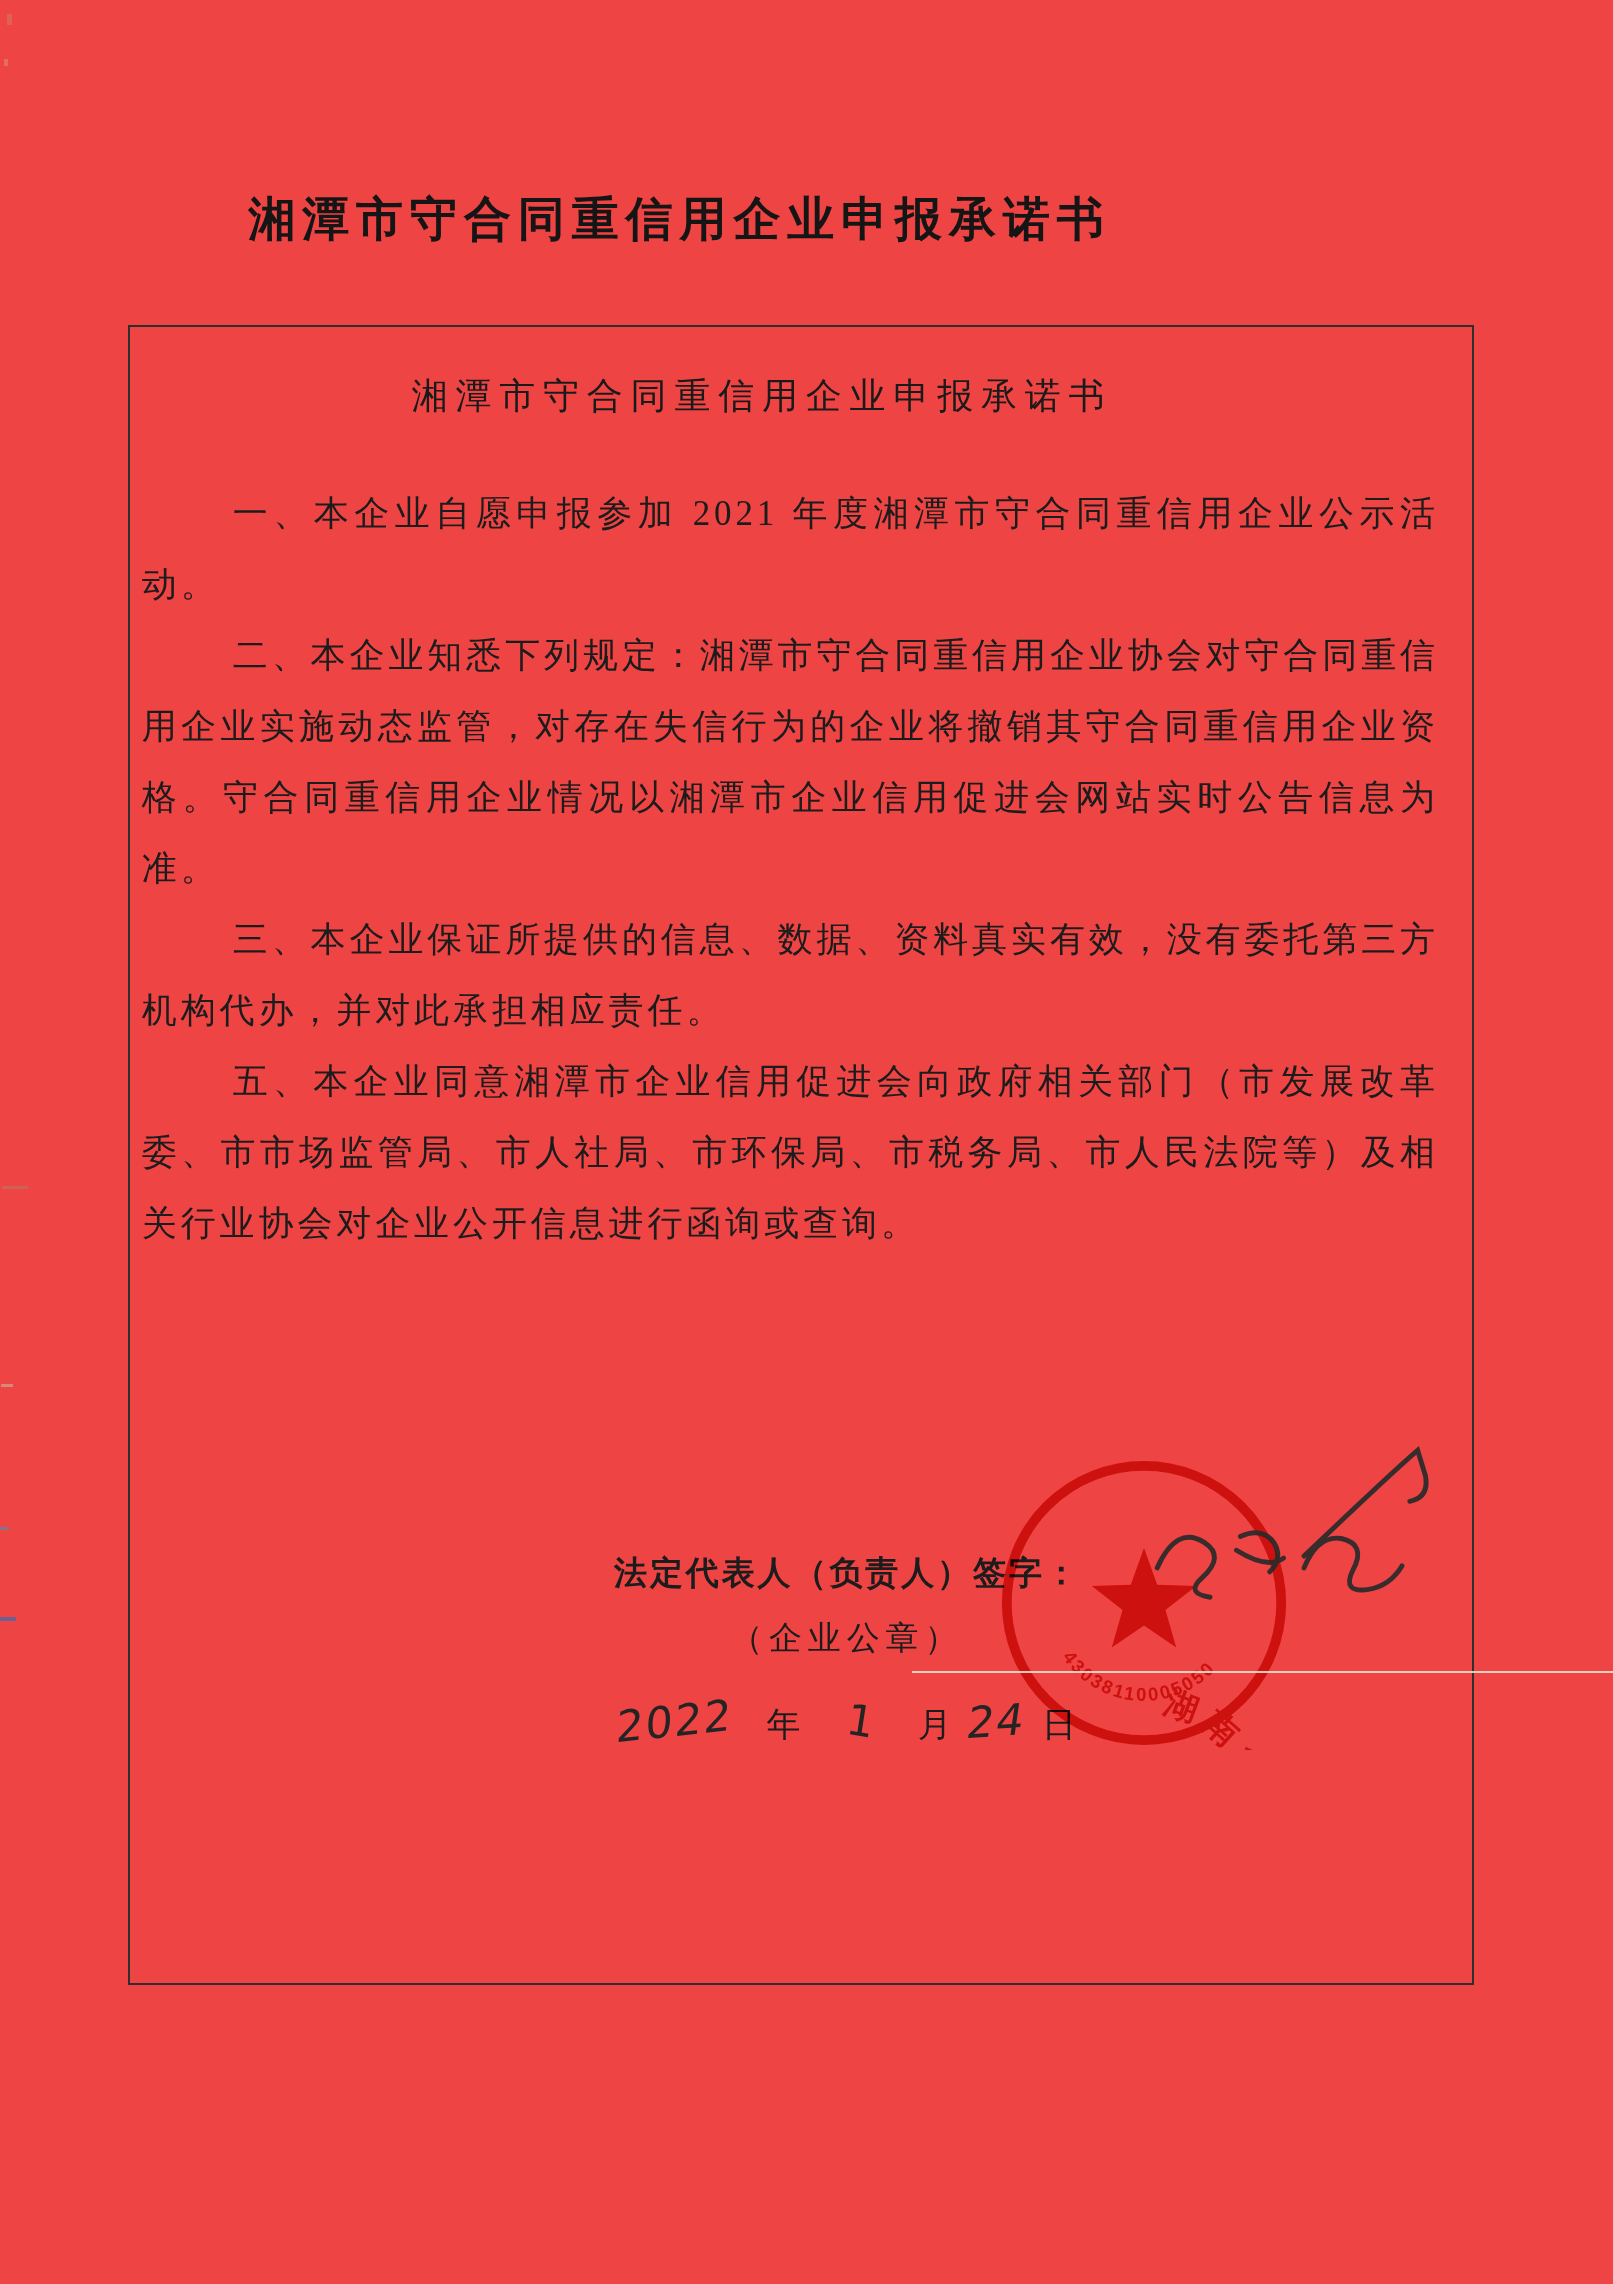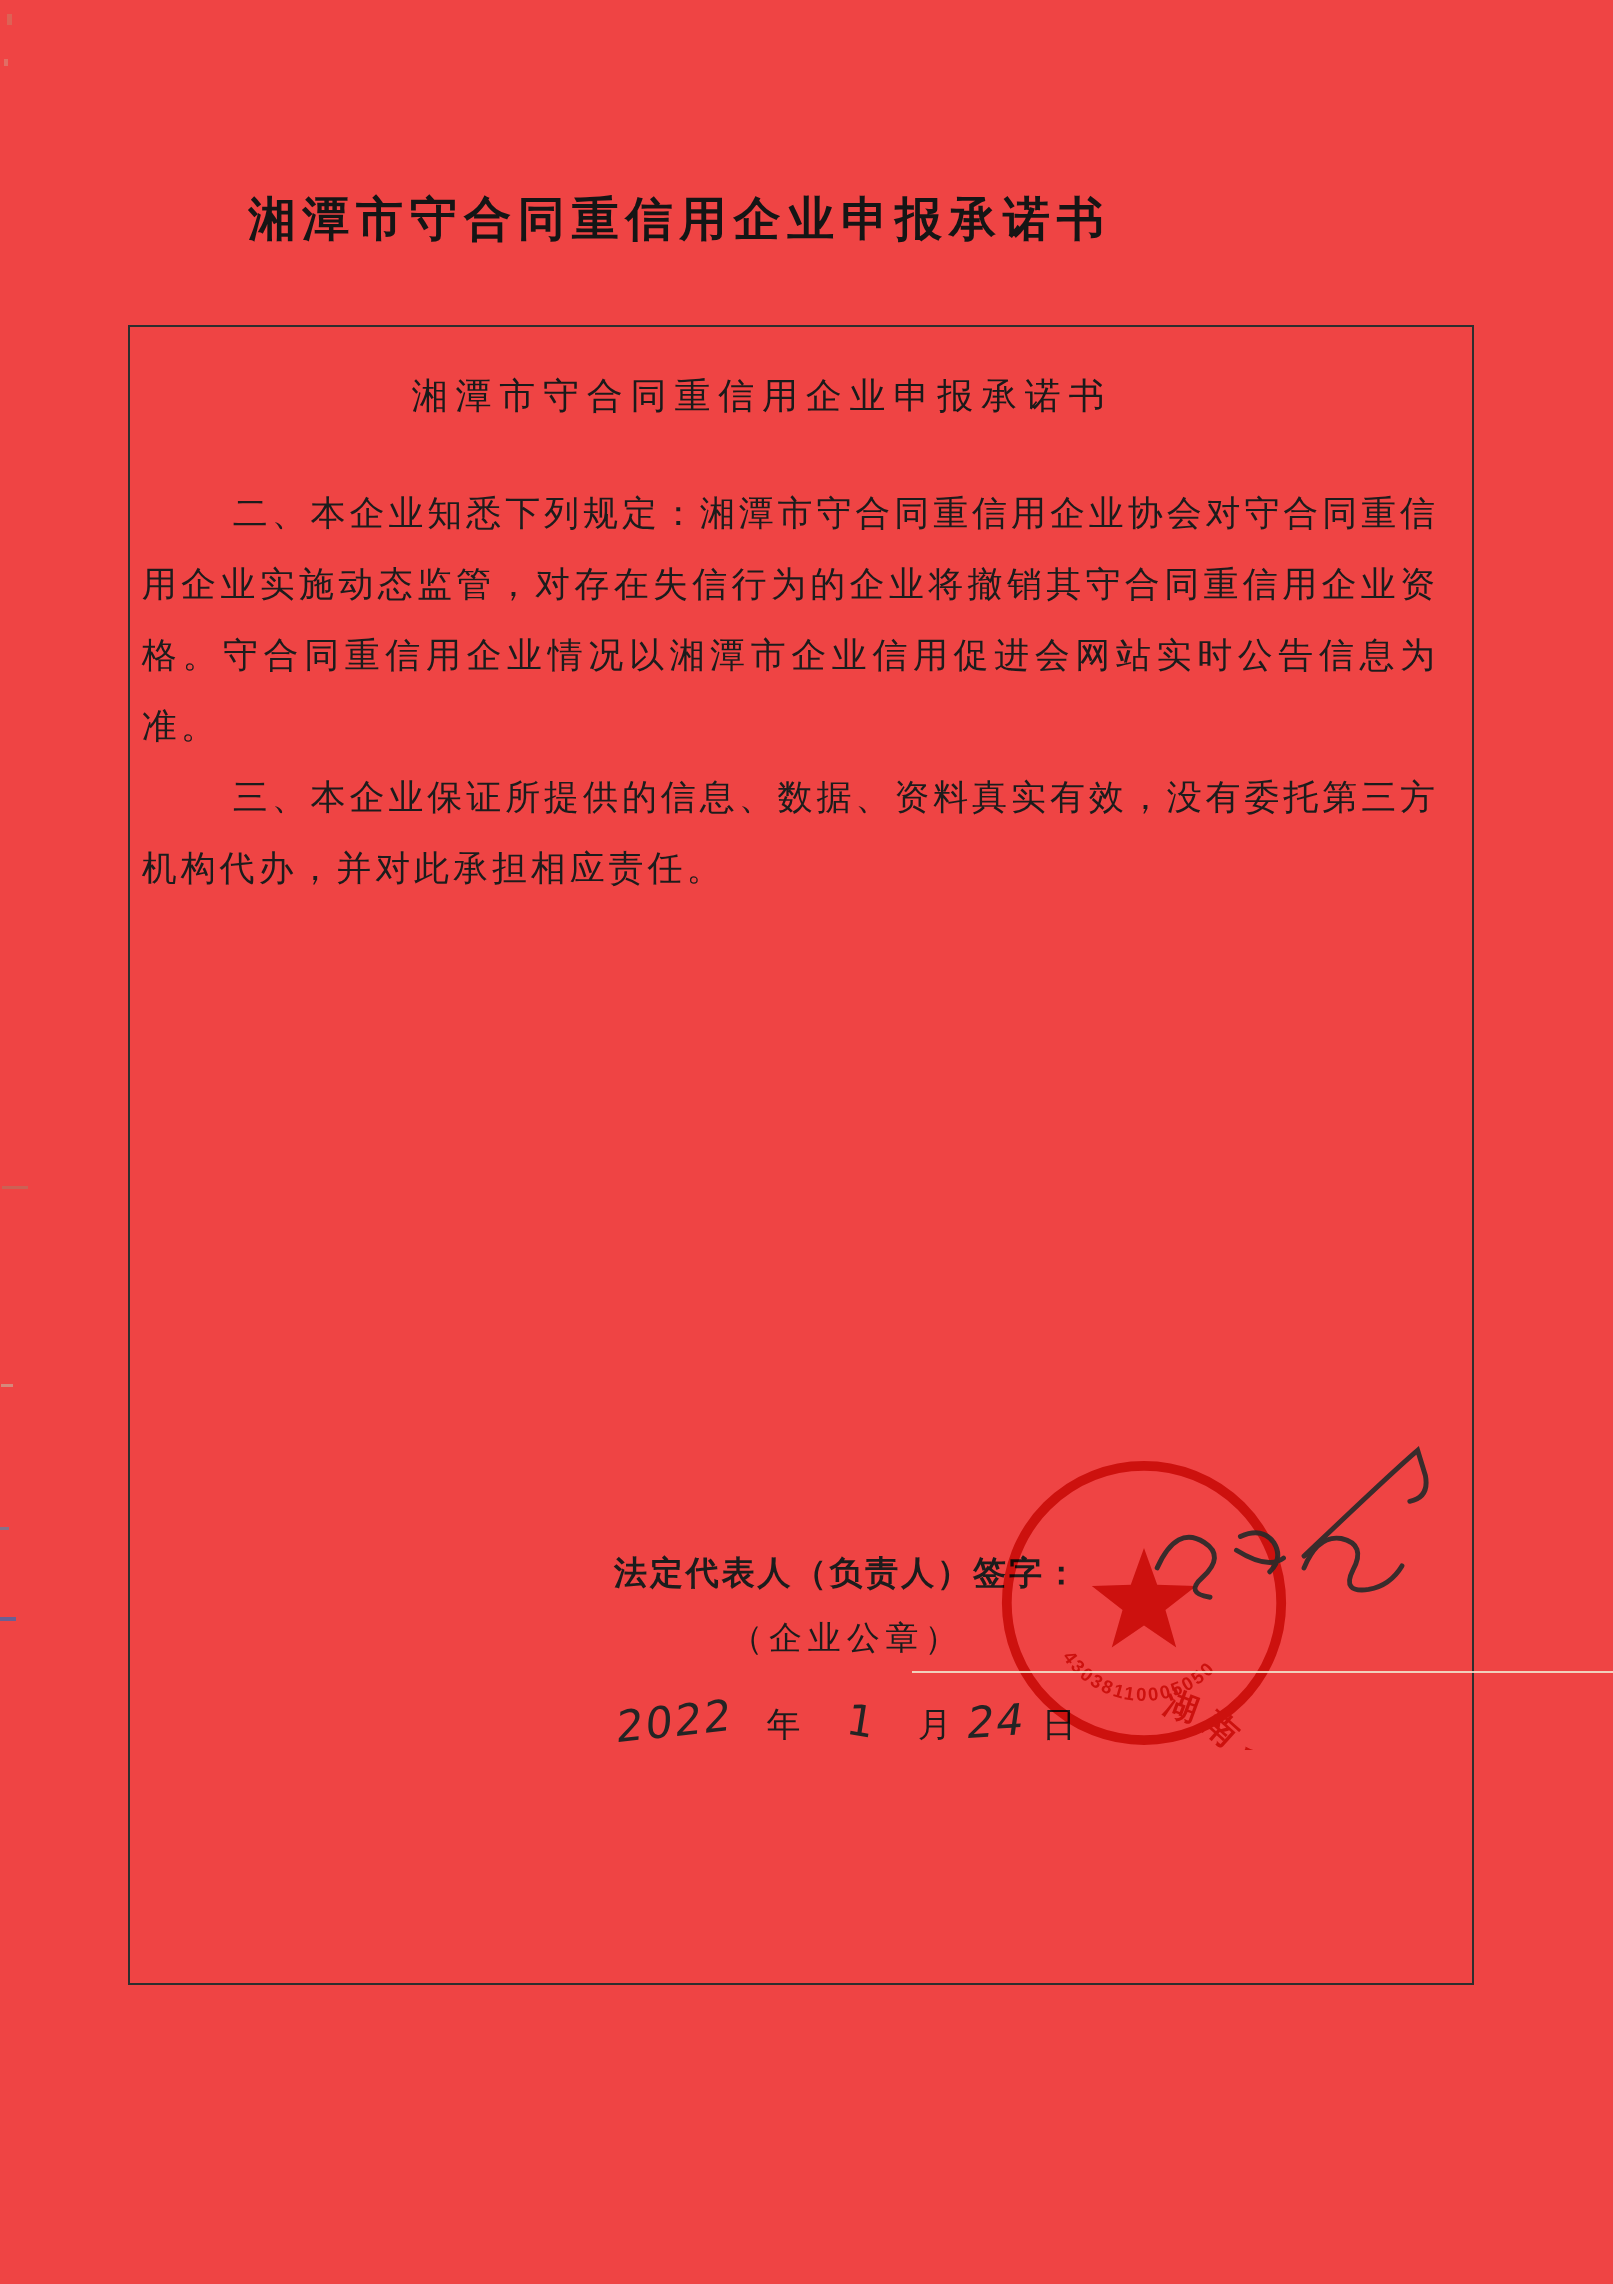--- a/index.html
+++ b/index.html
@@ -100,22 +100,24 @@
 </head>
 <body>
 
 <div class="page">
 
   <h1 class="main-title">湘潭市守合同重信用企业申报承诺书</h1>
 
   <div class="doc-box">
     <div class="inner-title">湘潭市守合同重信用企业申报承诺书</div>
     <div class="doc-body">
+      <p>一、本企业自愿申报参加 2021 年度湘潭市守合同重信用企业公示活动。</p>
       <p>二、本企业知悉下列规定：湘潭市守合同重信用企业协会对守合同重信用企业实施动态监管，对存在失信行为的企业将撤销其守合同重信用企业资格。守合同重信用企业情况以湘潭市企业信用促进会网站实时公告信息为准。</p>
       <p>三、本企业保证所提供的信息、数据、资料真实有效，没有委托第三方机构代办，并对此承担相应责任。</p>
+      <p>五、本企业同意湘潭市企业信用促进会向政府相关部门（市发展改革委、市市场监管局、市人社局、市环保局、市税务局、市人民法院等）及相关行业协会对企业公开信息进行函询或查询。</p>
     </div>
   </div>
 
   <div class="sig-label">法定代表人（负责人）签字：</div>
   <div class="seal-label">（企业公章）</div>
 
   <div class="date-line">
     <span class="hand year">2022</span><span class="print lbl-year">年</span><span class="hand month">1</span><span class="print lbl-month">月</span><span class="hand day">24</span><span class="print">日</span>
   </div>
 

